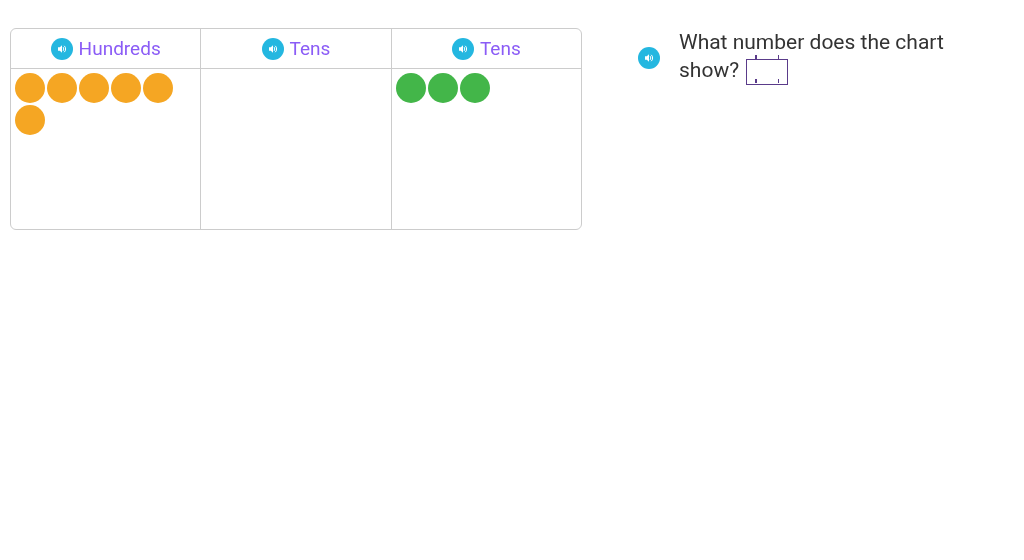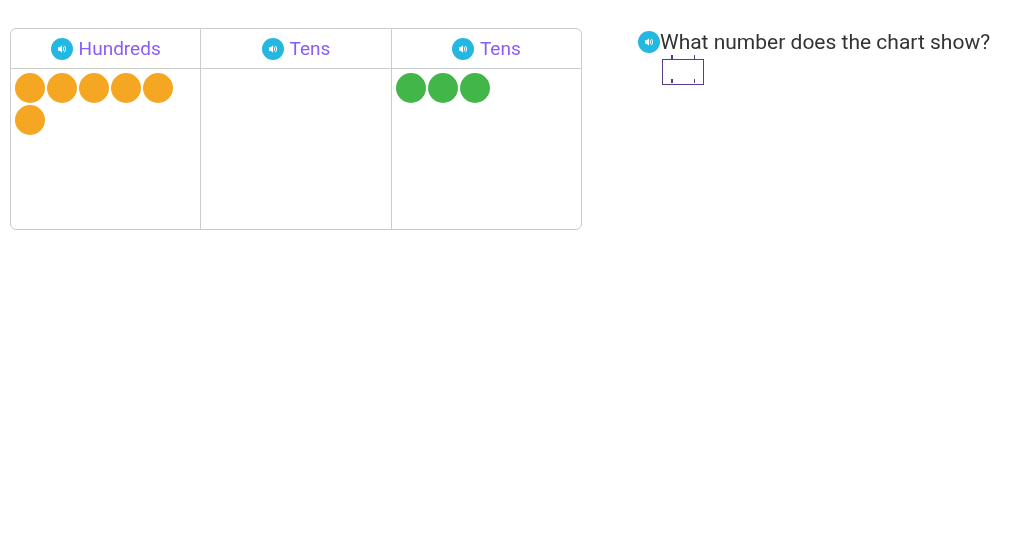--- a/index.html
+++ b/index.html
@@ -49,22 +49,22 @@
       gap: 2px 2px;
     }
     .dot {
       width: 30px;
       height: 30px;
       border-radius: 50%;
       flex-shrink: 0;
     }
     .question {
       display: flex;
-      align-items: flex-start;
-      gap: 0;
+      align-items: center;
+      gap: 19px;
       max-width: 360px;
     }
     .question-text {
       font-size: 21px;
       color: #333;
       line-height: 1.35;
     }
     .speaker-icon {
       width: 22px;
       height: 22px;

